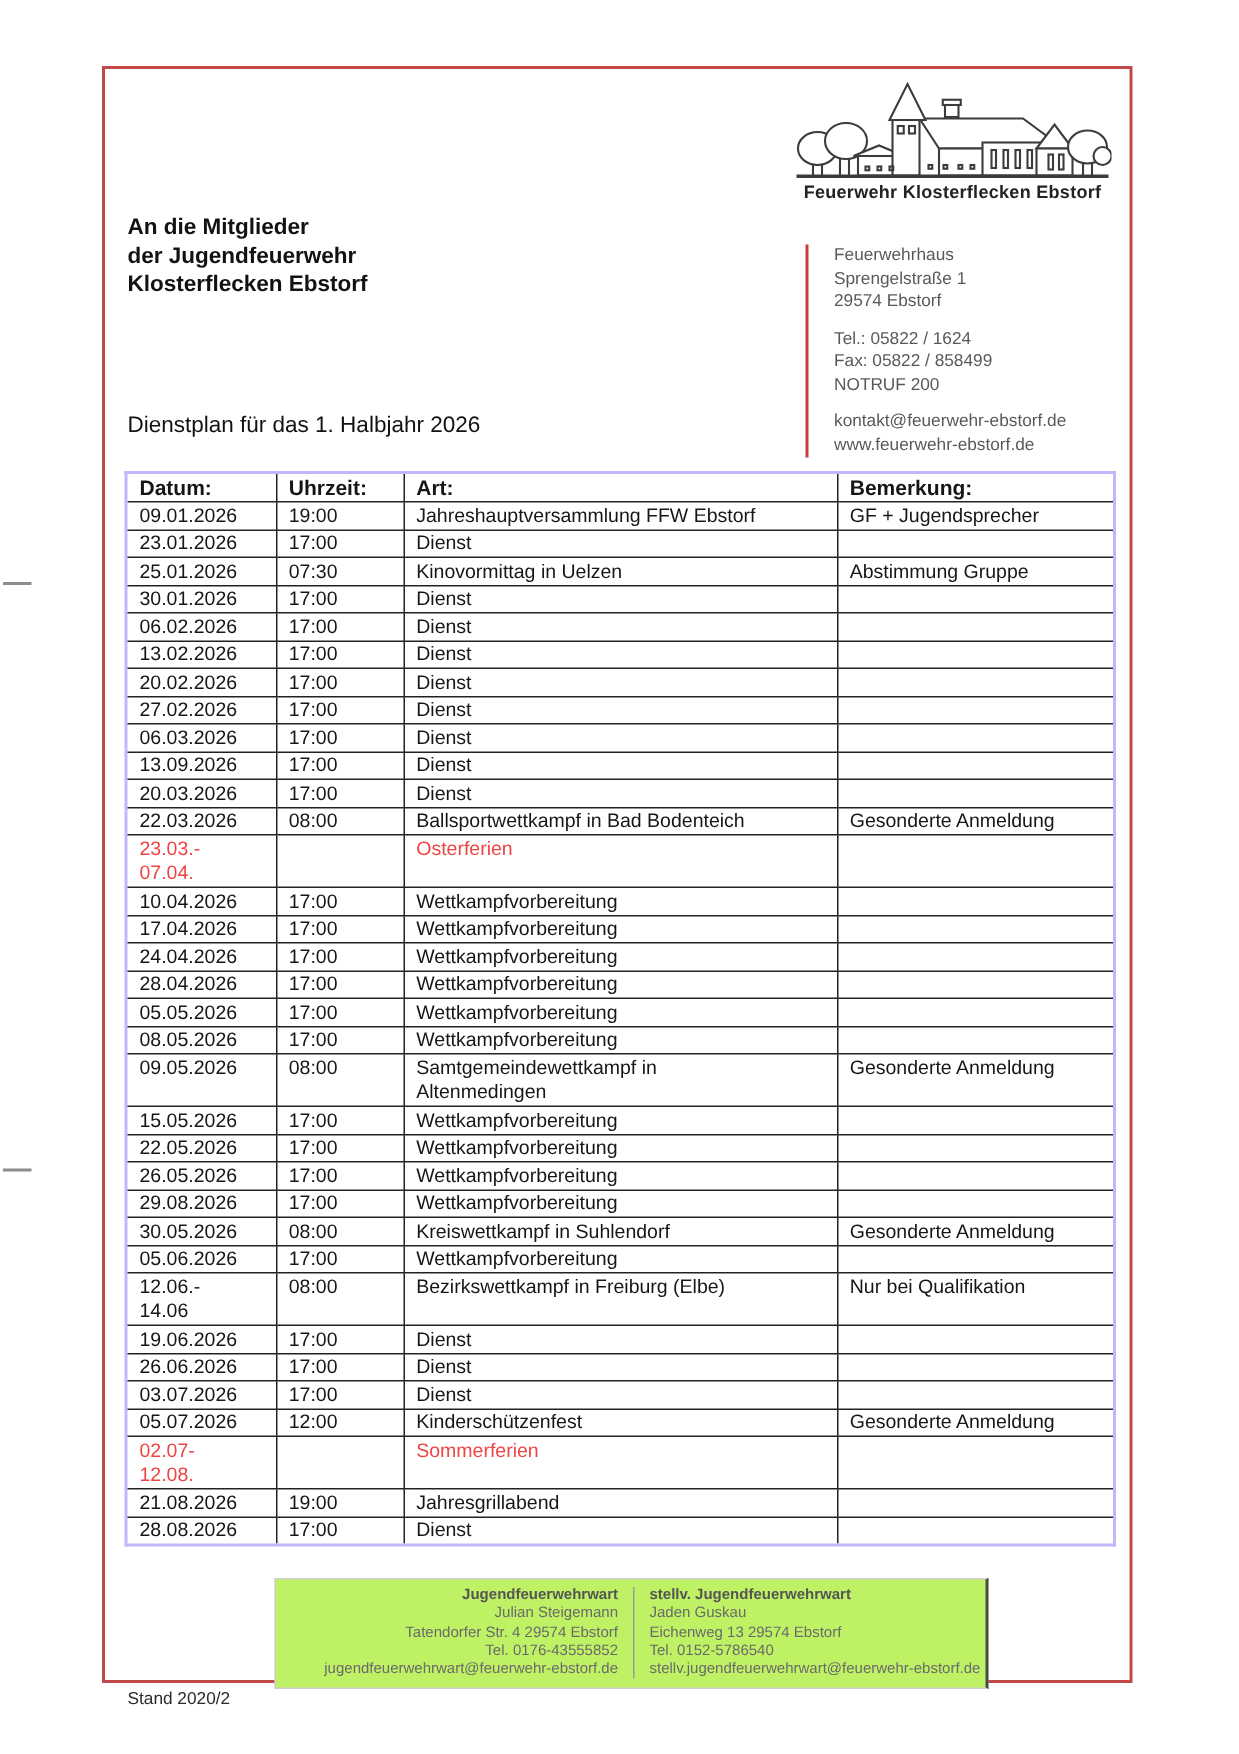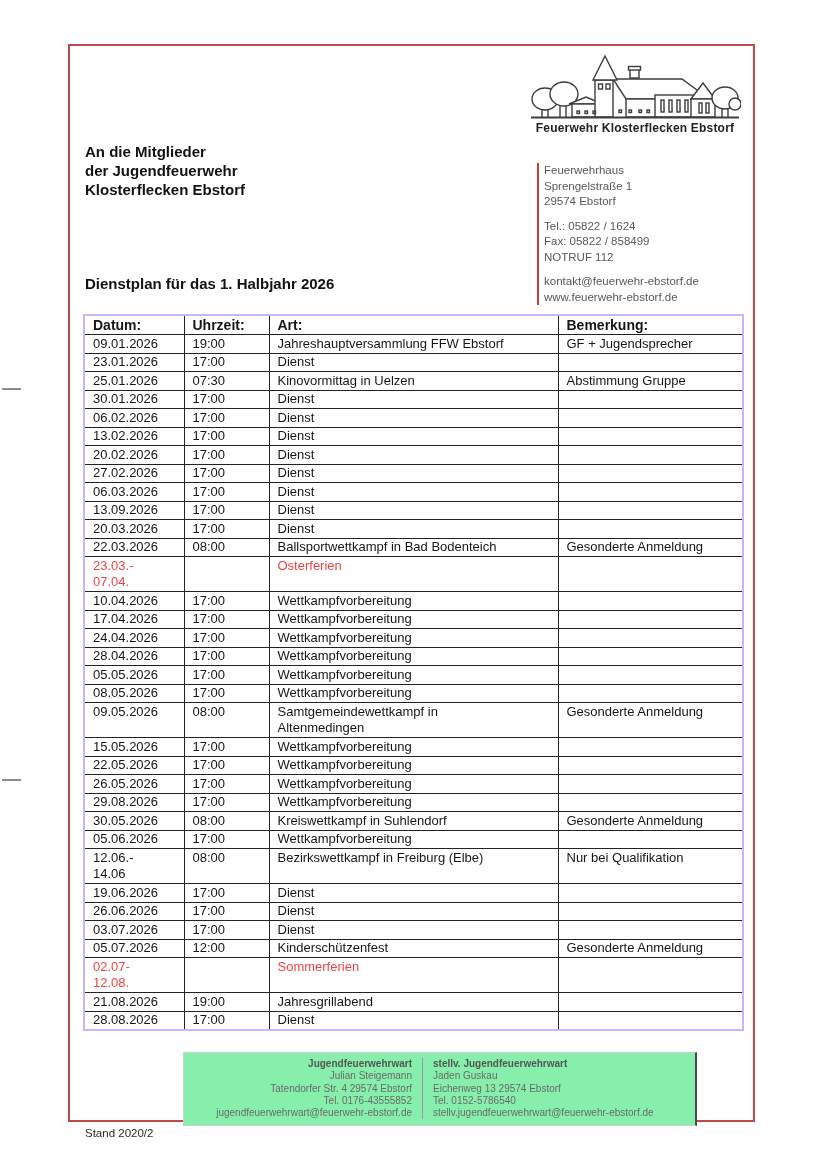--- a/index.html
+++ b/index.html
@@ -28,41 +28,41 @@
 
   
   .recipient {
     position:absolute; left:85px; top:142px;
     font-size:15px; font-weight:bold; line-height:19px; color:#121212;
   }
 
   
   .doc-title {
     position:absolute; left:85px; top:275px;
-    font-size:15px; font-weight:bold; color:#121212;
+    font-size:15px; font-weight:normal; color:#121212;
   }
 
   
   .logo { position:absolute; left:528px; top:54px; width:214px; }
   .logo svg { display:block; margin:0 auto; }
   .logo-org {
     font-size:12px; font-weight:bold; color:#232323;
     text-align:center; letter-spacing:0.2px; margin-top:2px; line-height:13px;
     white-space:nowrap;
   }
   .logo-brand {
     font-size:21px; font-weight:bold; color:#232323;
     text-align:center; letter-spacing:0.4px; line-height:22px;
     white-space:nowrap;
   }
 
   
   .contact {
     position:absolute; left:537px; top:163px; width:200px;
-    border-left:2px solid #cc3b3b; padding-left:5px;
+    border-left:2px solid #cc3b3b; padding-left:17px;
     color:#595959; font-size:11.5px; line-height:15.5px;
   }
   .contact .group { margin-bottom:9px; }
   .contact .group:last-child { margin-bottom:0; }
 
   
   table.schedule {
     position:absolute; left:83px; top:314px; width:659px;
     border-collapse:collapse; table-layout:fixed;
     border:2px solid #c4b5fd;
@@ -74,27 +74,27 @@
     text-align:left; vertical-align:top;
     white-space:pre-line;
     color:#161616;
     overflow:hidden;
   }
   table.schedule th { font-size:14px; font-weight:bold; line-height:17px; }
   table.schedule tr.red td { color:#ef4444;margin-left:40px; }
 
   
   .footer-box {
-    position:absolute; left:183px; top:1052px; width:514px;
+    position:absolute; left:183px; top:1052px; width:476px;
     box-sizing:border-box;
     border:1px solid #cfcfcf;
     border-right:2px solid #4a4a4a;
     display:flex;
     padding:5px 0 6px 0;
-    background:#86efac;
+    background:#bef264;
   }
   .footer-col { font-size:10px; line-height:12.3px; color:#6a6a6a; }
   .footer-col.left {
     width:228px; text-align:right; padding-right:10px;
     border-right:1px solid #9a9a9a;
   }
   .footer-col.right { flex:1; padding-left:10px; }
   .footer-role { font-weight:bold; color:#555555; }
 
   
@@ -174,21 +174,21 @@
 
 <div class="contact">
   <div class="group">
     <div>Feuerwehrhaus</div>
     <div>Sprengelstraße 1</div>
     <div>29574 Ebstorf</div>
   </div>
   <div class="group">
     <div>Tel.: 05822 / 1624</div>
     <div>Fax: 05822 / 858499</div>
-    <div>NOTRUF 112</div>
+    <div>NOTRUF 200</div>
   </div>
   <div class="group">
     <div>kontakt@feuerwehr-ebstorf.de</div>
     <div>www.feuerwehr-ebstorf.de</div>
   </div>
 </div>
 
 <table class="schedule">
   <colgroup>
     <col style="width:100px">

